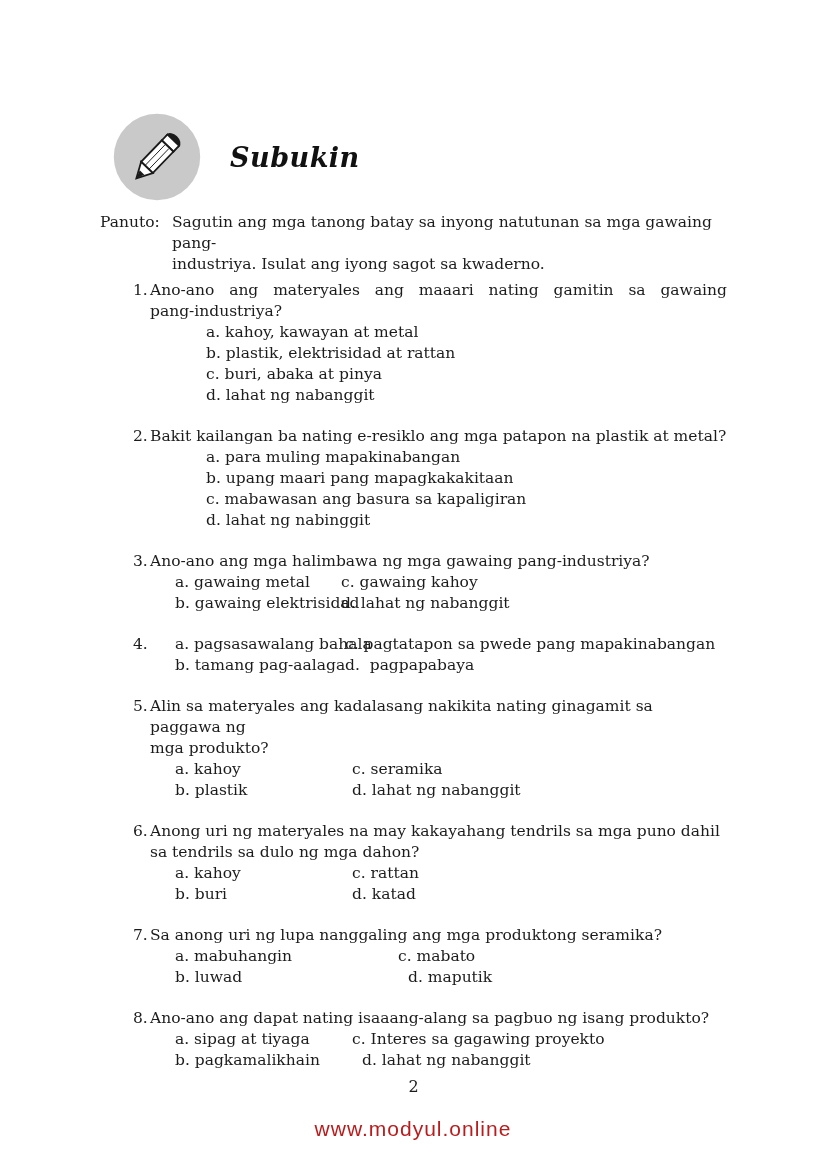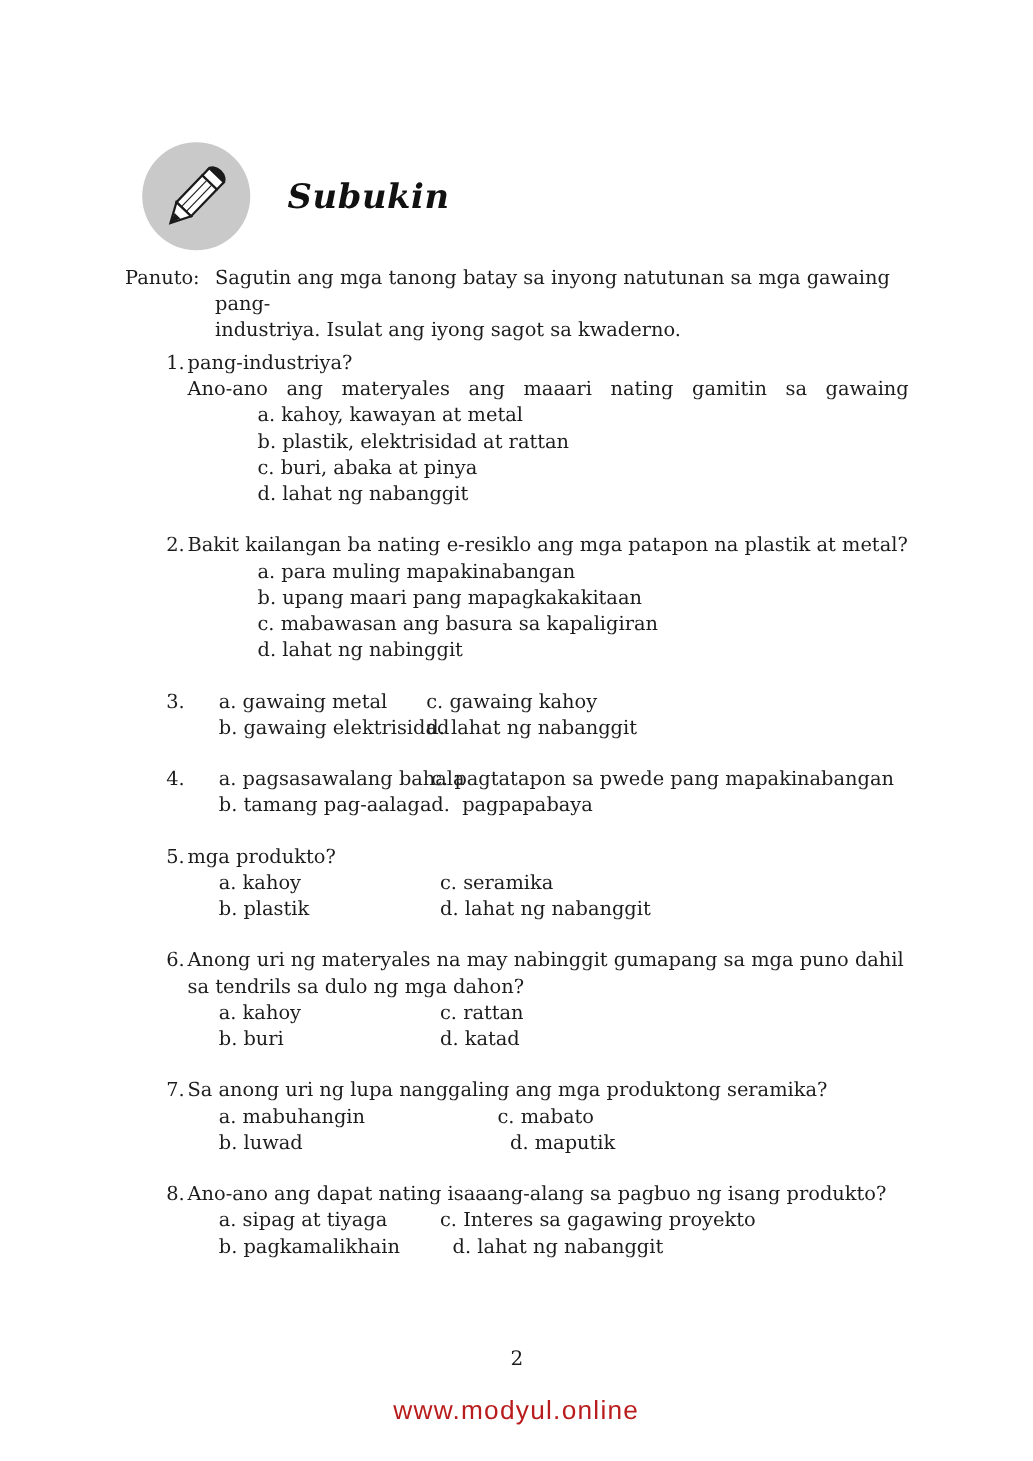--- a/index.html
+++ b/index.html
@@ -72,22 +72,22 @@
       <span class="panuto-label">Panuto:</span>
       <span>Sagutin ang mga tanong batay sa inyong natutunan sa mga gawaing pang-</span>
     </div>
     <div class="p-line2">industriya. Isulat ang iyong sagot sa kwaderno.</div>
   </div>
 
   <div class="content">
 
     <div class="question">
       <span class="q-num">1.</span>
+      <span class="q-line jline">Ano-ano ang materyales ang maaari nating gamitin sa gawaing</span>
       <span class="q-line">pang-industriya?</span>
-      <span class="q-line jline">Ano-ano ang materyales ang maaari nating gamitin sa gawaing</span>
       <div class="opts">
         <div class="opt">a. kahoy, kawayan at metal</div>
         <div class="opt">b. plastik, elektrisidad at rattan</div>
         <div class="opt">c. buri, abaka at pinya</div>
         <div class="opt">d. lahat ng nabanggit</div>
       </div>
     </div>
 
     <div class="question">
       <span class="q-num">2.</span>
@@ -95,20 +95,21 @@
       <div class="opts">
         <div class="opt">a. para muling mapakinabangan</div>
         <div class="opt">b. upang maari pang mapagkakakitaan</div>
         <div class="opt">c. mabawasan ang basura sa kapaligiran</div>
         <div class="opt">d. lahat ng nabinggit</div>
       </div>
     </div>
 
     <div class="question">
       <span class="q-num">3.</span>
+      <span class="q-line">Ano-ano ang mga halimbawa ng mga gawaing pang-industriya?</span>
       <div class="opts">
         <div class="opt-row">
           <span class="cell cw166">a. gawaing metal</span>
           <span class="cell">c. gawaing kahoy</span>
         </div>
         <div class="opt-row">
           <span class="cell cw166">b. gawaing elektrisidad</span>
           <span class="cell">d. lahat ng nabanggit</span>
         </div>
       </div>
@@ -123,36 +124,37 @@
         </div>
         <div class="opt-row">
           <span class="cell cw170">b. tamang pag-aalaga</span>
           <span class="cell">d.&nbsp; pagpapabaya</span>
         </div>
       </div>
     </div>
 
     <div class="question">
       <span class="q-num">5.</span>
+      <span class="q-line">Alin sa materyales ang kadalasang nakikita nating ginagamit sa paggawa ng</span>
       <span class="q-line">mga produkto?</span>
       <div class="opts">
         <div class="opt-row">
           <span class="cell cw177">a. kahoy</span>
           <span class="cell">c. seramika</span>
         </div>
         <div class="opt-row">
           <span class="cell cw177">b. plastik</span>
           <span class="cell">d. lahat ng nabanggit</span>
         </div>
       </div>
     </div>
 
     <div class="question">
       <span class="q-num">6.</span>
-      <span class="q-line">Anong uri ng materyales na may nabinggit gumapang sa mga puno dahil</span>
+      <span class="q-line">Anong uri ng materyales na may kakayahang tendrils sa mga puno dahil</span>
       <span class="q-line">sa tendrils sa dulo ng mga dahon?</span>
       <div class="opts">
         <div class="opt-row">
           <span class="cell cw177">a. kahoy</span>
           <span class="cell">c. rattan</span>
         </div>
         <div class="opt-row">
           <span class="cell cw177">b. buri</span>
           <span class="cell">d. katad</span>
         </div>

